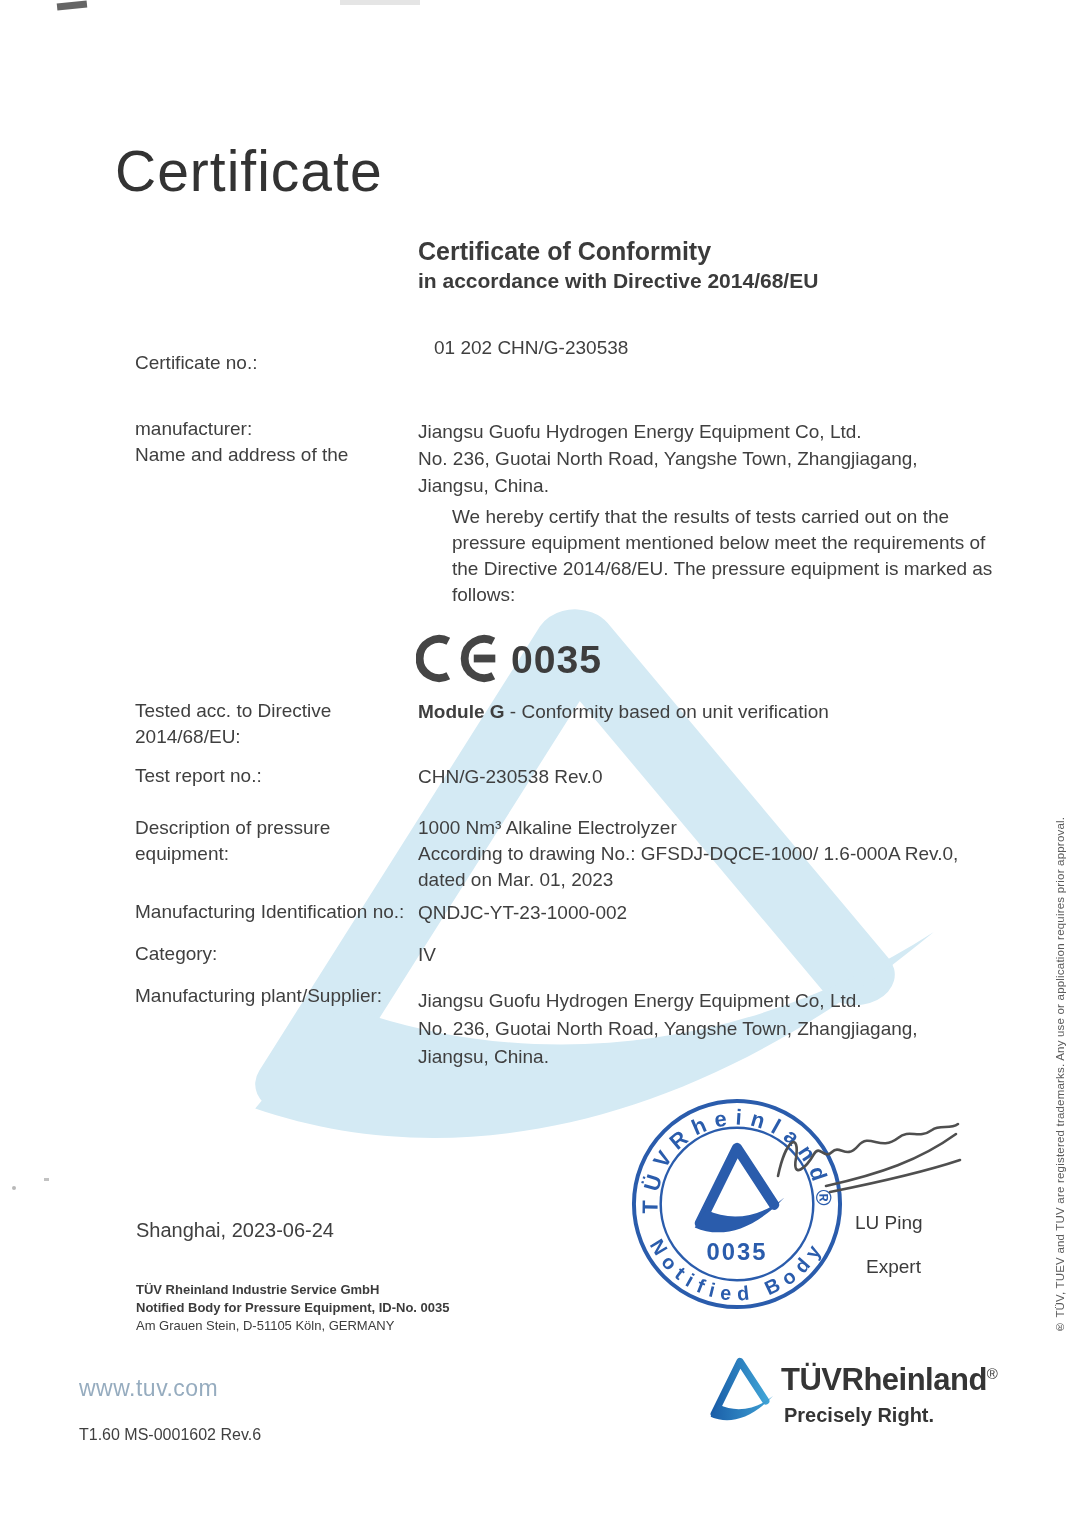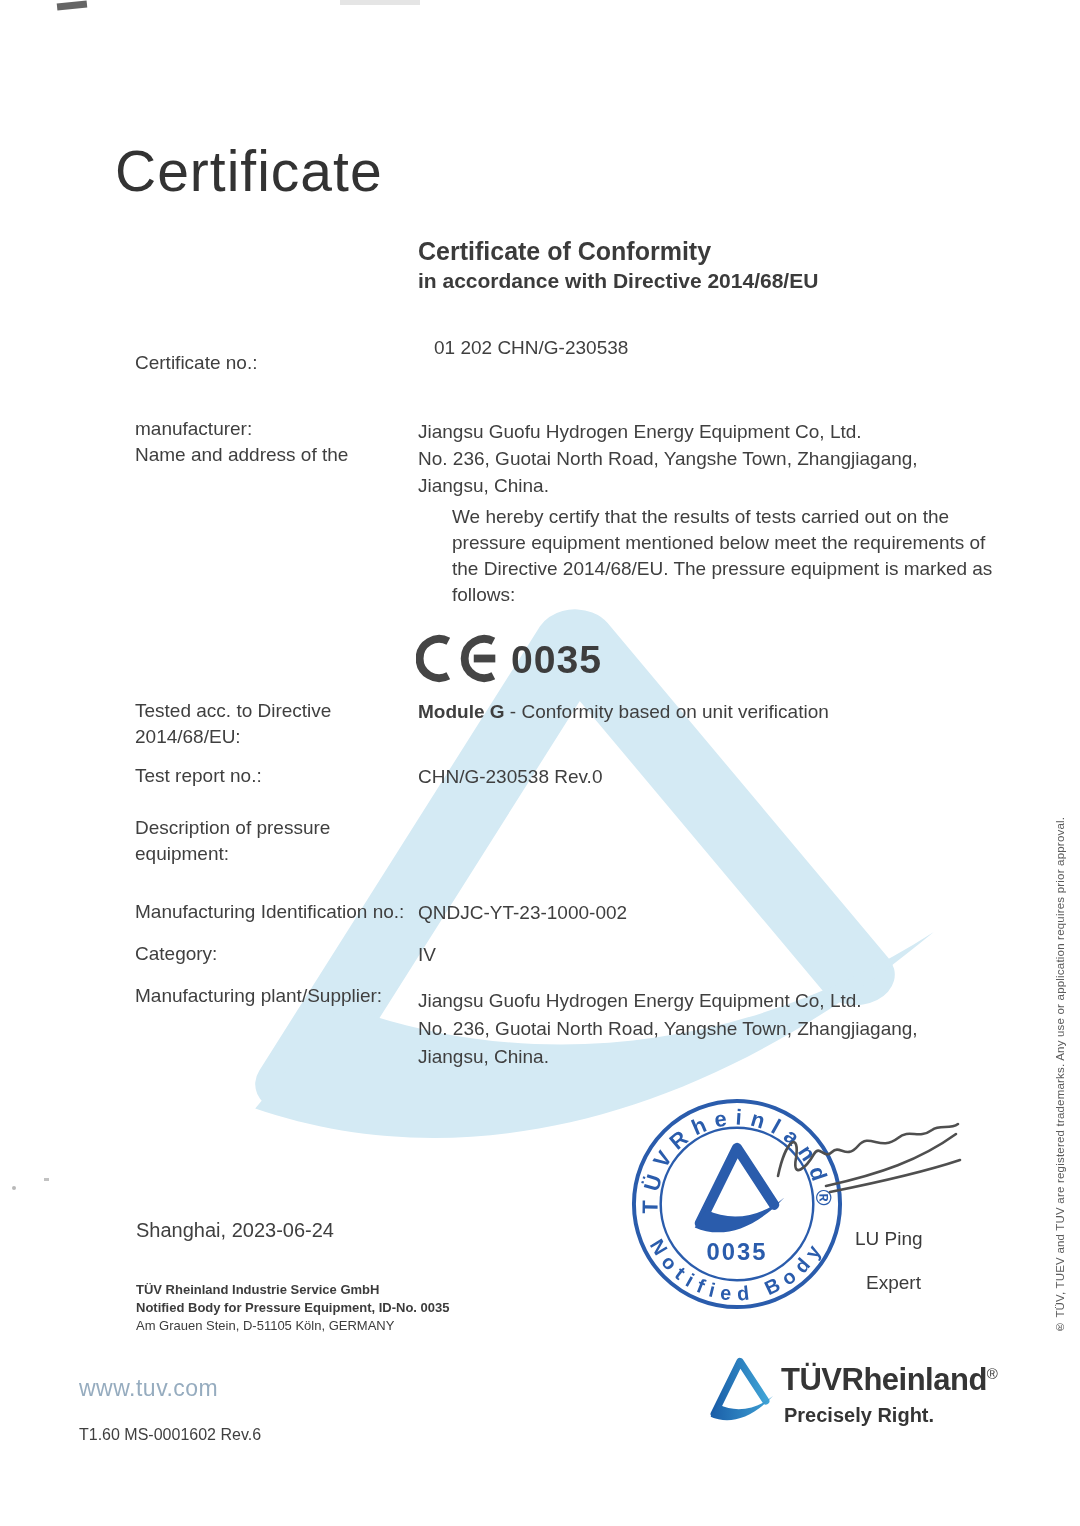--- a/index.html
+++ b/index.html
@@ -14,21 +14,21 @@
   .lbl{font-size:19px;line-height:26px;color:#3f3f3f;width:280px;}
   .val{font-size:19px;line-height:27px;color:#3f3f3f;width:575px;}
   .statement{font-size:19px;line-height:26px;width:580px;}
   .smallorg{font-size:13px;line-height:18px;color:#3c3c3c;}
   .bold{font-weight:bold;}
   .website{font-size:23px;color:#96acbf;letter-spacing:.5px;}
   .doccode{font-size:16px;color:#3f3f3f;}
   .brand{font-size:31px;font-weight:bold;color:#353535;letter-spacing:-.5px;}
   .brand sup{font-size:15px;font-weight:normal;}
   .tagline{font-size:20px;font-weight:bold;color:#353535;}
-  .signname{font-size:19px;color:#3b3b3b;margin-top:16px;}
+  .signname{font-size:19px;color:#3b3b3b;}
   .sidenote{
     right:14px;top:828px;height:505px;
     writing-mode:vertical-rl;transform:rotate(180deg);
     font-size:11.5px;color:#5b5b5b;letter-spacing:.2px;white-space:nowrap;
   }
   .artifact{background:#3f3f3f;}
   svg text{font-family:"Liberation Sans","DejaVu Sans",sans-serif;}
 </style>
 </head>
 <body>
@@ -97,20 +97,25 @@
     <span class="bold">Module G</span><span> - Conformity based on unit verification</span>
   </div>
 
   <div class="abs lbl" style="left:135px;top:763px;z-index:1;">Test report no.:</div>
   <div class="abs val" style="left:418px;top:763px;z-index:1;">CHN/G-230538 Rev.0</div>
 
   <div class="abs lbl" style="left:135px;top:815px;z-index:1;">
     <div>Description of pressure</div>
     <div>equipment:</div>
   </div>
+  <div class="abs val" style="left:418px;top:815px;z-index:1;line-height:26px;">
+    <div>1000 Nm³ Alkaline Electrolyzer</div>
+    <div>According to drawing No.: GFSDJ-DQCE-1000/ 1.6-000A Rev.0,</div>
+    <div>dated on Mar. 01, 2023</div>
+  </div>
 
   <div class="abs lbl" style="left:135px;top:899px;width:300px;z-index:1;">Manufacturing Identification no.:</div>
   <div class="abs val" style="left:418px;top:899px;z-index:1;">QNDJC-YT-23-1000-002</div>
 
   <div class="abs lbl" style="left:135px;top:941px;z-index:1;">Category:</div>
   <div class="abs val" style="left:418px;top:941px;z-index:1;">IV</div>
 
   <div class="abs lbl" style="left:135px;top:983px;width:300px;z-index:1;">Manufacturing plant/Supplier:</div>
   <div class="abs val" style="left:418px;top:987px;z-index:1;line-height:28px;">
     <div>Jiangsu Guofu Hydrogen Energy Equipment Co, Ltd.</div>

